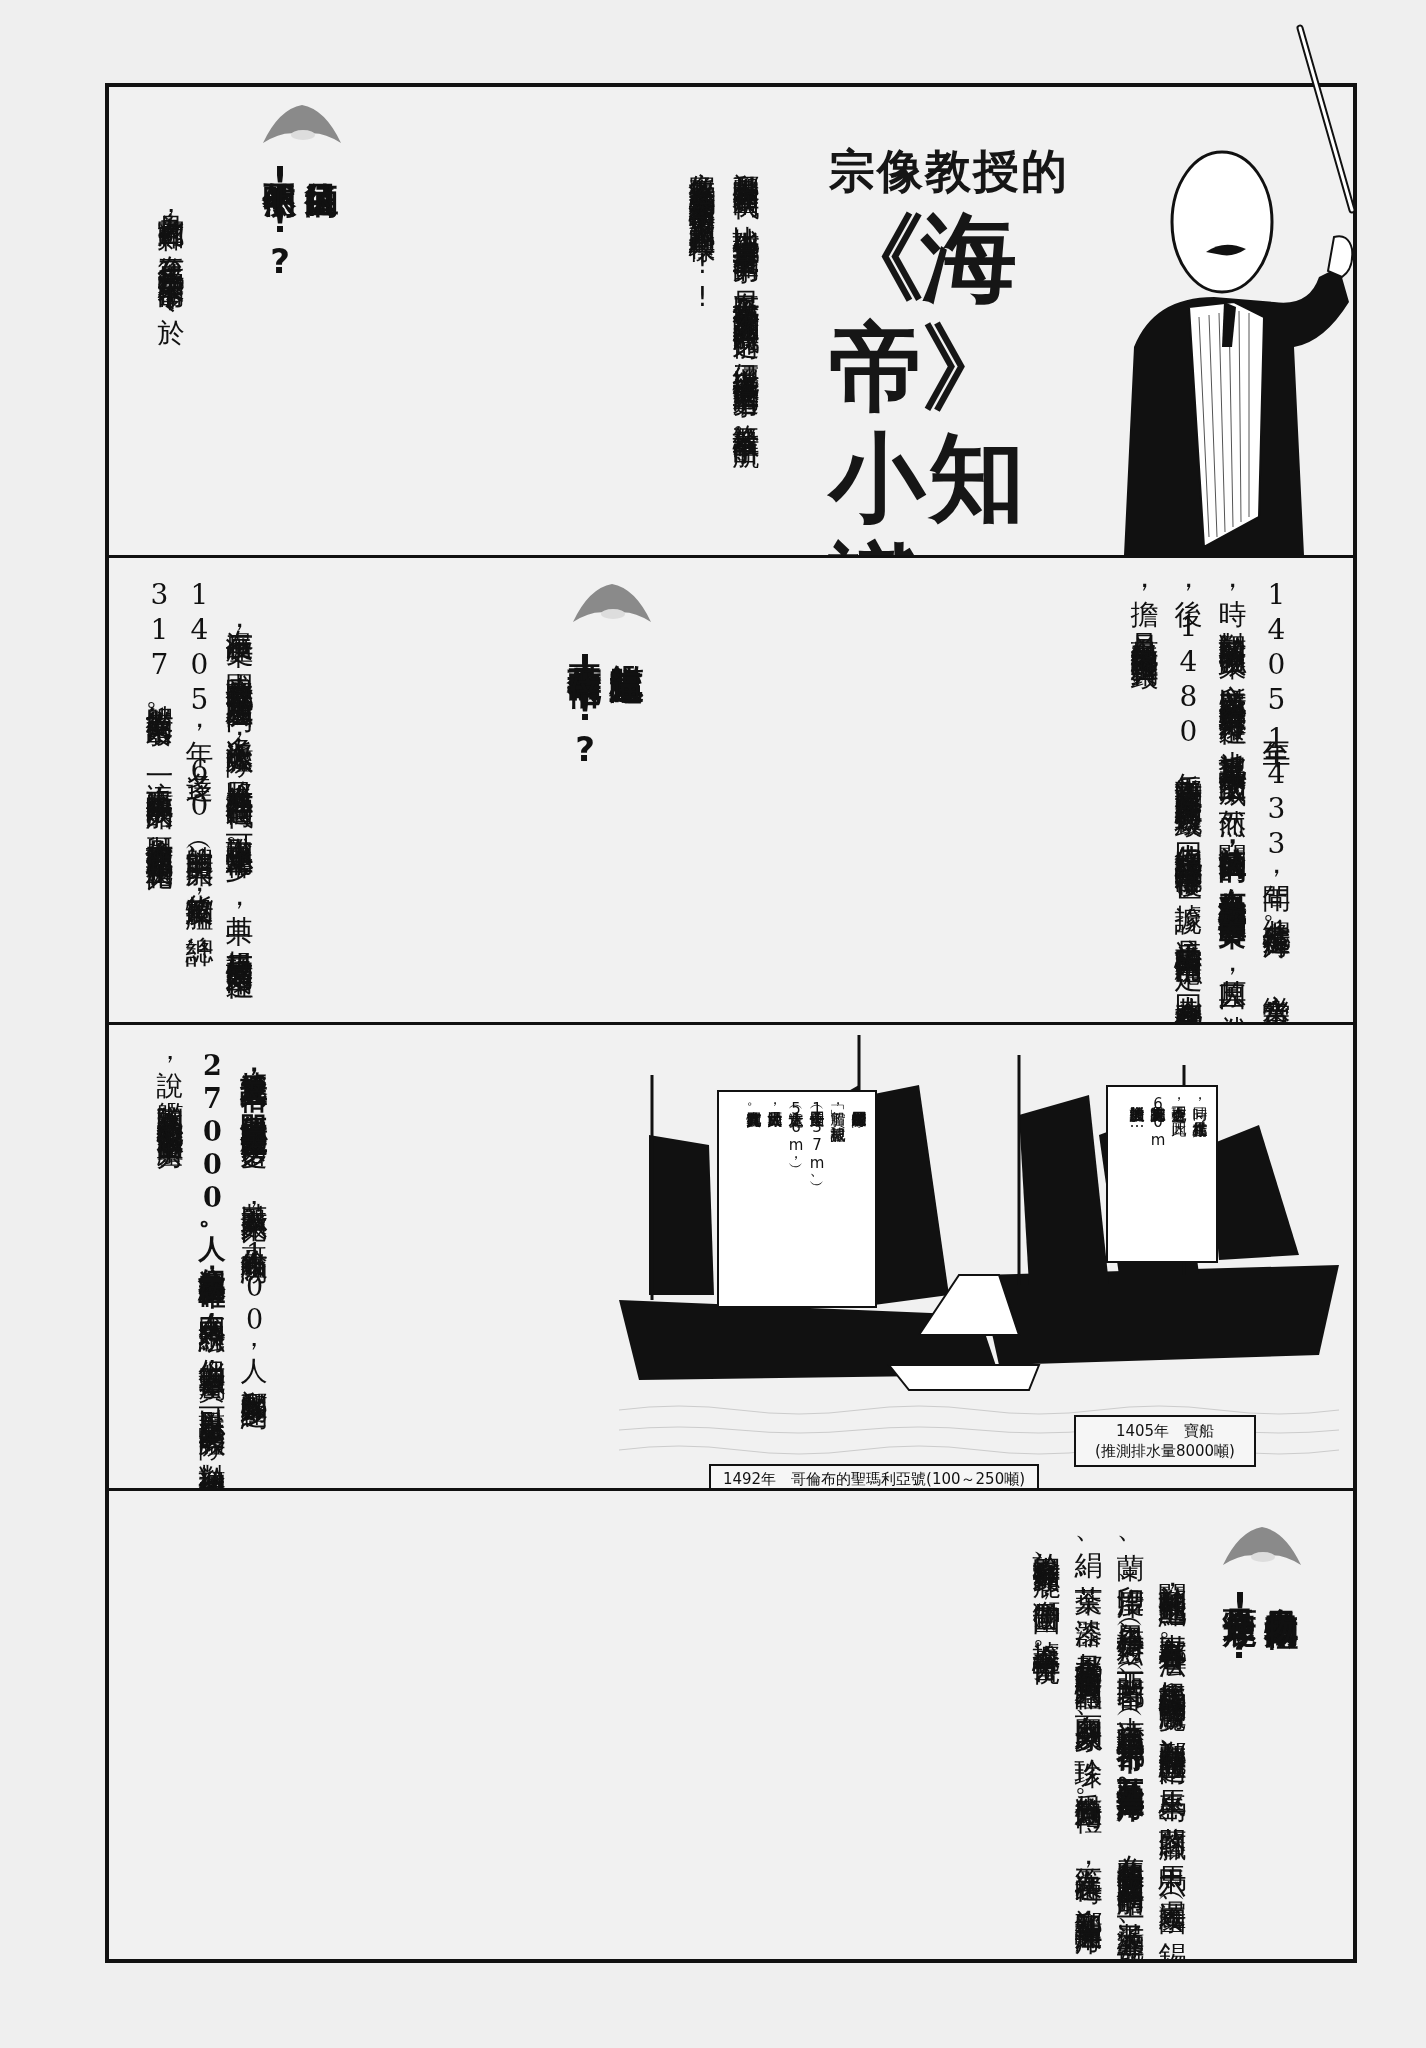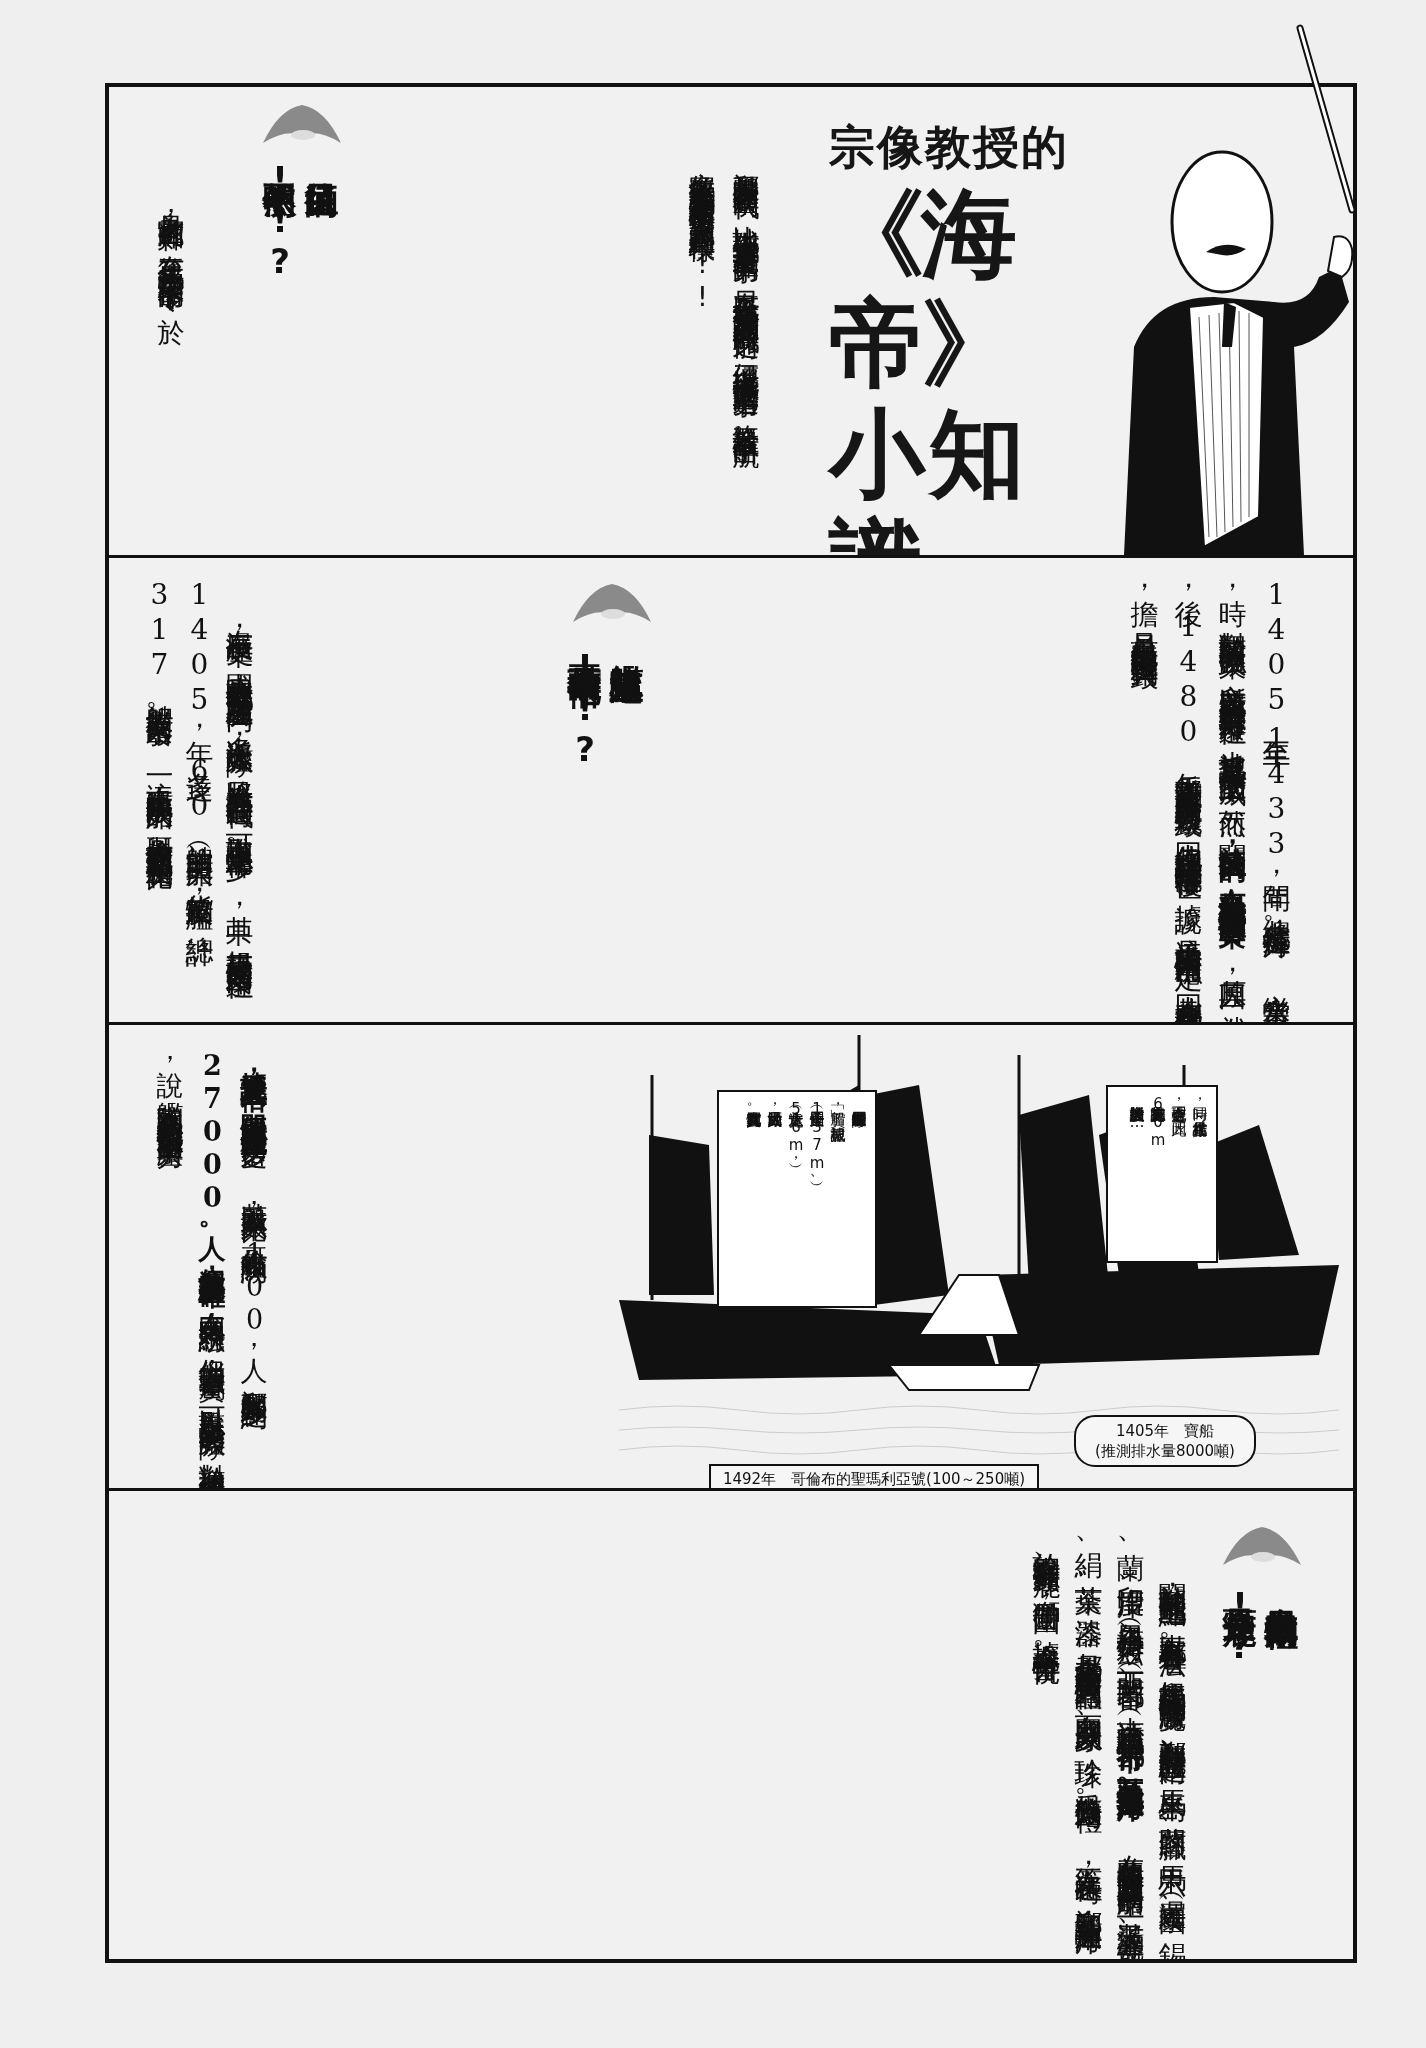--- a/index.html
+++ b/index.html
@@ -23,21 +23,21 @@
   .heading {
     position:absolute; writing-mode:vertical-rl; text-orientation:upright;
     font-family:"DejaVu Sans","Liberation Sans",sans-serif; font-weight:900;
     font-size:34px; line-height:42px; letter-spacing:1px;
   }
   .crane {
     position:absolute; width:86px; height:48px;
   }
   .b { font-weight:bold; }
   
-  .title-block { position:absolute; font-family:"DejaVu Sans","Liberation Sans",sans-serif; font-weight:bold; color:#161616; }
+  .title-block { position:absolute; font-family:"DejaVu Sans","Liberation Sans",sans-serif; font-weight:bold; color:#161616;margin-top:24px; }
   .t1 { font-size:46px; letter-spacing:2px; }
   .t2 { font-size:96px; letter-spacing:-4px; line-height:110px; }
   .t3 { font-size:96px; letter-spacing:4px; line-height:110px; }
   .caption-box {
     position:absolute; background:#fff; border:2px solid #111;
     writing-mode:vertical-rl; text-orientation:upright;
     font-family:"DejaVu Sans","Liberation Sans",sans-serif;
     font-size:15px; line-height:21px; padding:8px 6px; box-sizing:border-box;
   }
   .label-box {
@@ -133,21 +133,21 @@
     </g>
     <path d="M300 300 L340 240 L380 240 L400 300 Z" fill="#fff" stroke="#111" stroke-width="2"></path>
     <path d="M270 330 L420 330 L410 355 L290 355 Z" fill="#fff" stroke="#111" stroke-width="2"></path>
   </svg>
 
   <div class="caption-box" style="left:608px;top:65px;width:160px;height:218px;"><span>特別是艦隊的四艘巨船</span><br><span>「寶船」，根據記載，</span><br><span>全長達四十四丈（137m）、</span><br><span>寬達十八丈（56m），</span><br><span>其尺寸由於太過巨大，</span><br><span>因此有人質疑其真實性。</span></div>
 
   <div class="caption-box" style="left:997px;top:60px;width:112px;height:178px;"><span>同時，其尺寸在結構上</span><br><span>也有不合理之處，因此</span><br><span>有人認為實際上是約60m</span><br><span>的船隻被加以誇大……</span></div>
 
   <div class="label-box" style="left:600px;top:410px;width:330px;margin-top:29px;">1492年　哥倫布的聖瑪利亞號(100～250噸)</div>
-  <div class="label-box" style="left:965px;top:390px;width:182px;line-height:20px;border-radius:21px;">
+  <div class="label-box" style="left:965px;top:390px;width:182px;line-height:20px;">
       <div>1405年　寶船</div>
       <div>(推測排水量8000噸)</div>
     </div>
 
   <div class="vtext" style="left:40px;top:25px;height:420px;font-size:27px;line-height:42px;"><span class="b">據說長達其五倍，即便最小的軍艦</span><span>也長達其兩倍之多。</span><span>　若以乘船人數來比，哥倫布艦</span><span>隊約100人，鄭和艦隊則多達約</span><span class="b">27000人。這個數字是否正確，</span><span>在中國內外眾說紛紜，但倘若這個</span><span>數字屬實，可以說是歷史上少見的</span><span>巨大艦隊。對於迎接他們的各地民</span><span>眾來說，艦隊的到來想必給予他們</span><span>難以形容的衝擊與壓力。</span></div>
 </div>
 
 <div class="panel" style="top:1491px;height:468px;">
   <svg class="crane" style="left:1110px;top:30px;" viewBox="0 0 86 48">
     <path d="M4 44 Q20 10 43 6 Q66 10 82 44 Q60 30 43 36 Q26 30 4 44 Z" fill="#8a8a8a"></path>

